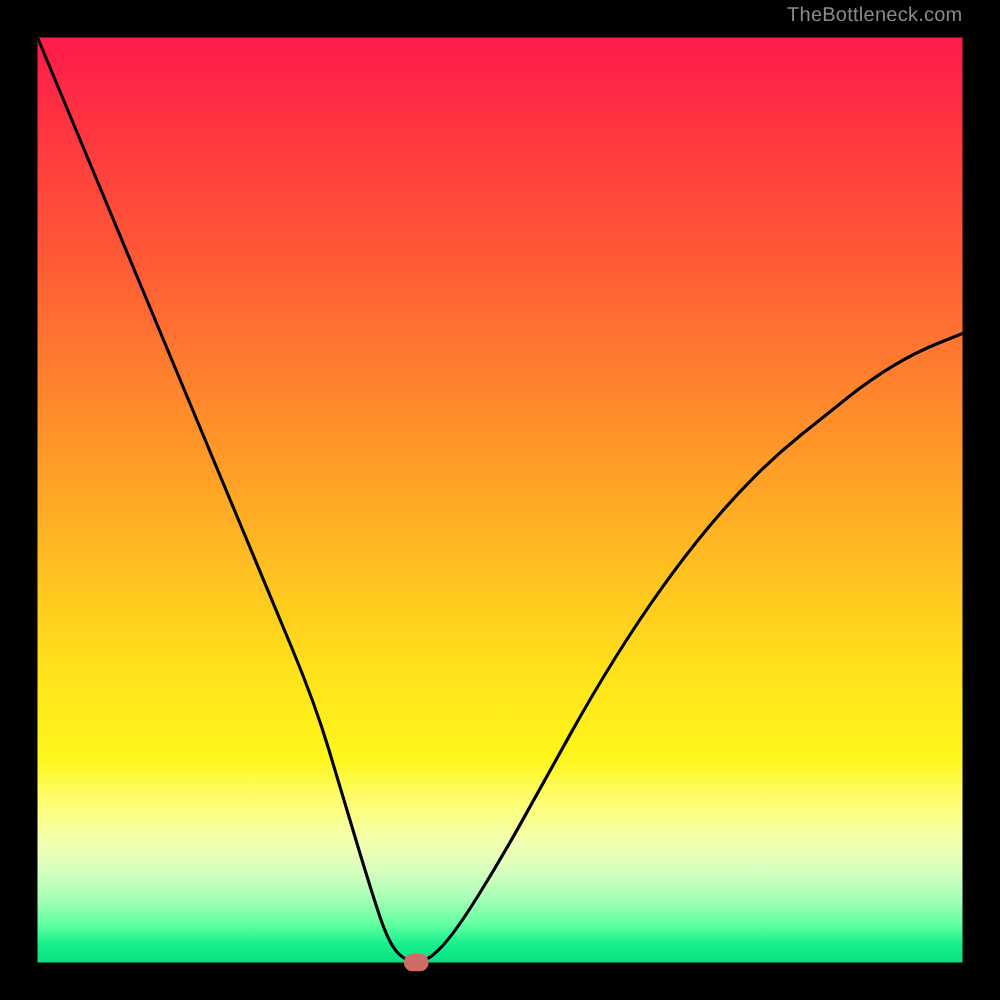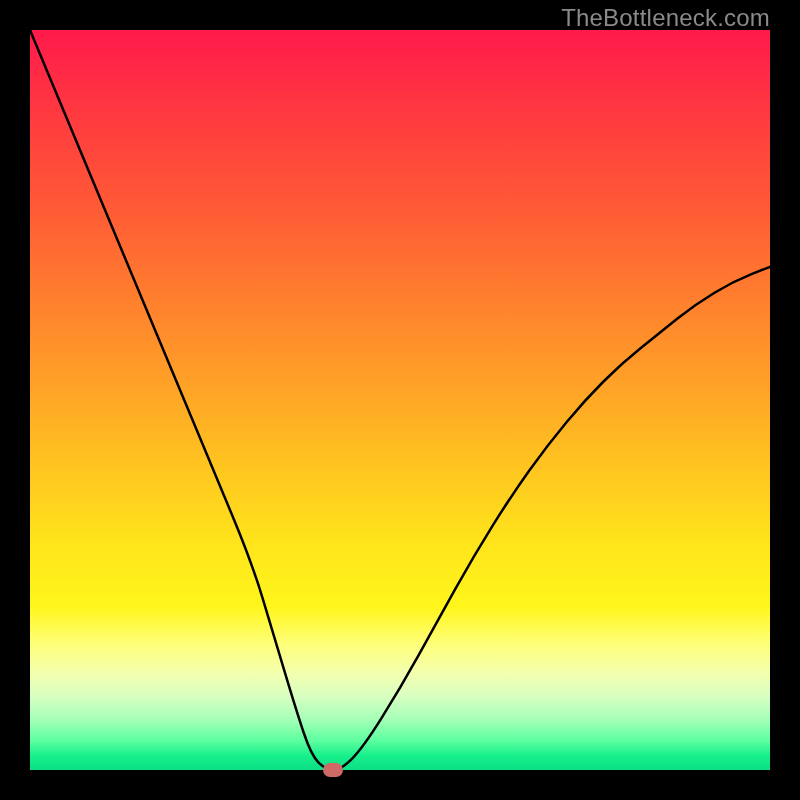--- a/index.html
+++ b/index.html
@@ -42,21 +42,21 @@
       #5effa0 96%,
       #18f08c 98%,
       #0adf84 100%
     );
   }
   .watermark {
     position: absolute;
     top: 4px;
     right: 30px;
     color: #8a8a8a;
-    font-size: 24px;
+    font-size: 16px;
     font-weight: 500;
     letter-spacing: 0.2px;
   }
   svg.curve {
     position: absolute;
     top: 0;
     left: 0;
     width: 740px;
     height: 740px;
   }

